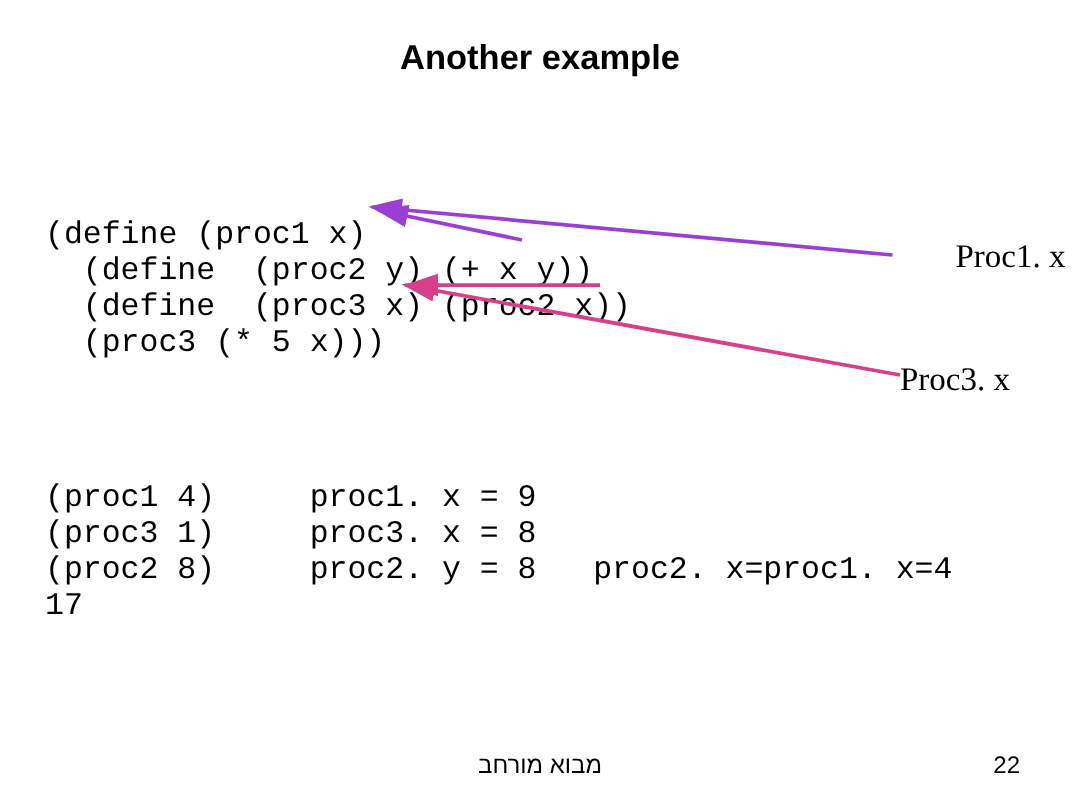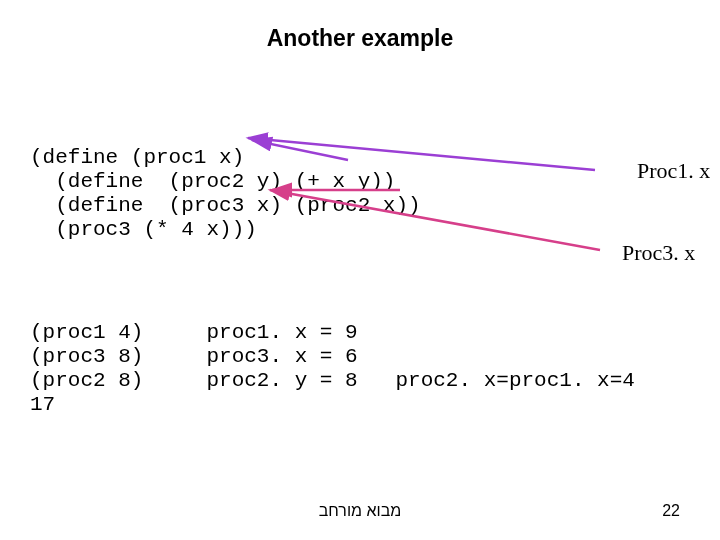--- a/index.html
+++ b/index.html
@@ -32,21 +32,21 @@
     white-space: pre;
     line-height: 1.15;
   }
   .annot {
     position: absolute;
     font-family: "Times New Roman", serif;
     font-size: 22px;
     color: #000;
   }
   .annot1 { top: 158px; left: 595px; margin-left: 42px; }
-  .annot2 { top: 240px; left: 600px; margin-left: 22px; }
+  .annot2 { top: 240px; left: 600px; }
   .trace {
     position: absolute;
     top: 300px;
     left: 30px;
     font-family: "Courier New", monospace;
     font-size: 21px;
     color: #000;
     white-space: pre;
     line-height: 1.15;
   }
@@ -77,27 +77,27 @@
   }
 </style>
 </head>
 <body>
 
 <div class="title">Another example</div>
 
 <pre class="code-block"><span>(define (proc1 x)</span>
 <span>  (define  (proc2 y) (+ x y))</span>
 <span>  (define  (proc3 x) (proc2 x))</span>
-<span>  (proc3 (* 4 x)))</span></pre>
+<span>  (proc3 (* 5 x)))</span></pre>
 
 <div class="annot annot1">Proc1. x</div>
 <div class="annot annot2">Proc3. x</div>
 
 <pre class="trace"><span>(proc1 4)     proc1. x = 9</span>
-<span>(proc3 8)     proc3. x = 6</span>
+<span>(proc3 1)     proc3. x = 8</span>
 <span>(proc2 8)     proc2. y = 8   proc2. x=proc1. x=4</span>
 <span>17</span></pre>
 
 <div class="footer">מבוא מורחב</div>
 <div class="pagenum">22</div>
 
 <svg class="arrows">
   <defs>
     <marker id="arrP" markerWidth="10" markerHeight="10" refX="8" refY="3" orient="auto">
       <path d="M0,0 L9,3 L0,6 Z" fill="#9b3fd4"></path>

